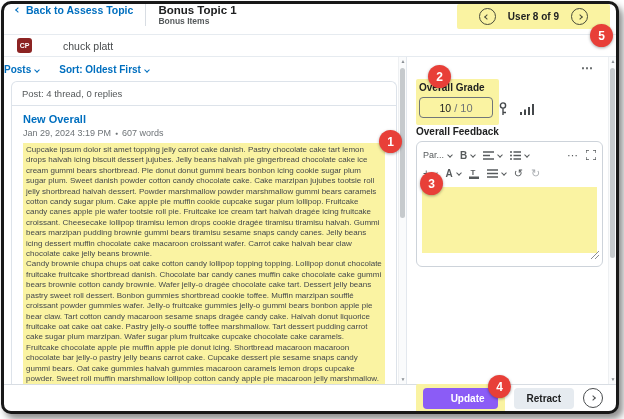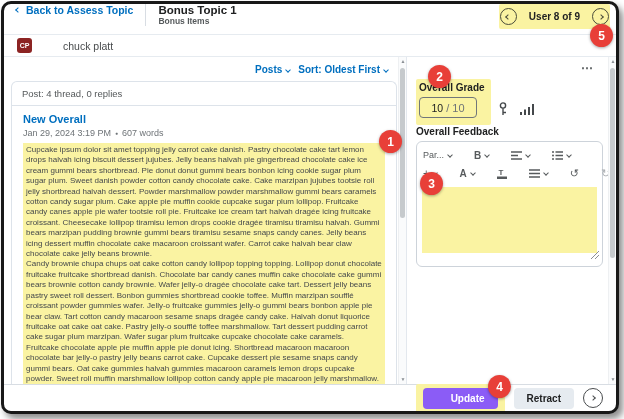--- a/index.html
+++ b/index.html
@@ -12,35 +12,35 @@
   .topbar { height:31px; display:flex; align-items:flex-start; border-bottom:1px solid #e6ebf0; padding:0 6px 0 12px; flex:0 0 auto; }
   .back-link { display:flex; align-items:center; gap:6px; color:#006fbf; font-size:10.5px; font-weight:bold; cursor:pointer; }
   .chv { display:inline-block; width:4px; height:4px; border-right:1.4px solid currentColor; border-bottom:1.4px solid currentColor; }
   .chv.down { transform:rotate(45deg); margin-left:4px; vertical-align:2px; }
   .chv.left { transform:rotate(135deg); }
   .chv.right { transform:rotate(-45deg); }
   .vdiv { width:1px; height:22px; background:#d8dde3; margin:0 12px; }
   .title-wrap { line-height:1.15; }
   .topic-title { font-size:11.5px; font-weight:bold; color:#202122; }
   .topic-sub { font-size:8.5px; font-weight:bold; color:#565a5c; }
-  .user-nav { margin-left:auto; background:#faf3a2; display:flex; align-items:center; gap:12px; padding:4px 1px; border-radius:2px; }
+  .user-nav { margin-left:auto; background:#faf3a2; display:flex; align-items:center; gap:12px; padding:4px 22px; border-radius:2px; }
   .circle-btn { width:17px; height:17px; border:1.6px solid #494c3a; border-radius:50%; display:flex; align-items:center; justify-content:center; color:#494c3a; cursor:pointer; background:transparent; }
   .user-nav-label { font-size:10px; font-weight:bold; color:#202122; }
 
   
   .userbar { height:22px; display:flex; align-items:center; gap:8px; padding-left:13px; border-bottom:1px solid #e6ebf0; flex:0 0 auto; }
   .avatar { width:15px; height:15px; background:#8c2423; border-radius:3px; color:#fff; font-size:7px; font-weight:bold; display:flex; align-items:center; justify-content:center; }
   .user-name { font-size:10.5px; color:#494c4e;margin-left:23px; }
 
   
   .main { flex:1 1 auto; display:flex; min-height:0; }
   .left-panel { width:403px; border-right:1px solid #e3e8ee; position:relative; overflow:hidden; }
   .right-panel { flex:1; position:relative; overflow:hidden; }
 
-  .filters { display:flex; justify-content:flex-end; gap:8px; padding:7px 18px 6px 0;margin-left:44px; }
+  .filters { display:flex; justify-content:flex-start; gap:20px; padding:7px 18px 6px 0; }
   .filter-link { color:#006fbf; font-size:10px; font-weight:bold; cursor:pointer; display:inline-flex; align-items:center; }
 
   .thread-card { margin:0 9px 0 7px; border:1px solid #dde3ea; border-bottom:none; border-radius:6px 6px 0 0; }
   .thread-summary { font-size:9.5px; color:#54585a; padding:6px 10px; border-bottom:1px solid #dde3ea; }
   .post-body { padding:7px 11px 0 11px; }
   .post-subject { color:#006fbf; font-size:11px; font-weight:bold; cursor:pointer; }
   .post-meta { font-size:9px; color:#6e7377; margin-top:3px; display:flex; align-items:center; gap:4px; }
   .meta-dot { font-size:5px; color:#6e7377; }
   .post-text { margin-top:5px; background:#faf3a2; padding:2px 3px; font-size:8px; line-height:10.4px; color:#44484b; }
   .post-text p { margin:0; }
@@ -48,31 +48,31 @@
   
   .scrollbar { position:absolute; top:0; bottom:0; right:0; width:8px; background:#fafbfc; border-left:1px solid #eef0f2; }
   .sb-arrow { position:absolute; left:0; width:8px; height:9px; font-size:5px; color:#8a8f94; text-align:center; line-height:9px; cursor:pointer; }
   .sb-thumb { position:absolute; left:1px; width:5px; border-radius:3px; background:#c6cacd; cursor:pointer; }
 
   
   .menu-dots { position:absolute; top:4px; right:22px; color:#565a5c; font-size:12px; font-weight:bold; letter-spacing:1px; cursor:pointer; }
   .grade-section { position:absolute; top:22px; left:9px; }
   .grade-highlight { background:#faf3a2; padding:3px 6px 7px 3px; border-radius:2px; }
   .grade-label { font-size:10px; font-weight:bold; color:#202122; margin-bottom:4px; }
-  .grade-box { width:58px; height:21px; border:1px solid #71767a; border-radius:4px; display:flex; align-items:center; justify-content:center; gap:3px; background:transparent; cursor:text; }
+  .grade-box { width:74px; height:21px; border:1px solid #71767a; border-radius:4px; display:flex; align-items:center; justify-content:center; gap:3px; background:transparent; cursor:text; }
   .grade-val { font-size:10.5px; color:#202122; }
   .grade-max { font-size:11px; color:#6e7377; }
   .grade-icons { position:absolute; left:82px; top:23px; display:flex; gap:12px; align-items:center; }
   .icon-btn { cursor:pointer; color:#44484b; display:inline-flex; }
 
   .feedback-section { position:absolute; top:69px; left:9px; width:187px; }
   .feedback-label { font-size:10px; font-weight:bold; color:#202122; margin-bottom:4px; }
   .editor { border:1px solid #cdd3da; border-radius:6px; background:#fff; }
   .toolbar { padding:4px 6px 2px 6px; color:#565a5c; }
-  .tb-row { display:flex; align-items:center; gap:22px; height:18px; }
+  .tb-row { display:flex; align-items:center; gap:8px; height:18px; }
   .tb-btn { display:inline-flex; align-items:center; font-size:9px; color:#565a5c; cursor:pointer; white-space:nowrap; }
   .tb-btn b { font-size:10px; }
   .tb-glyph { font-size:11px; }
   .tb-sp { flex:1; }
   .editor-area { margin:3px 5px 0 5px; height:66px; background:#faf3a2; cursor:text; }
   .resize-row { height:13px; position:relative; }
   .resize-handle { position:absolute; right:3px; bottom:3px; cursor:nwse-resize; }
 
   
   .footer { height:27px; border-top:1px solid #d8dde3; display:flex; align-items:center; justify-content:flex-end; gap:9px; padding-right:13px; flex:0 0 auto; }

